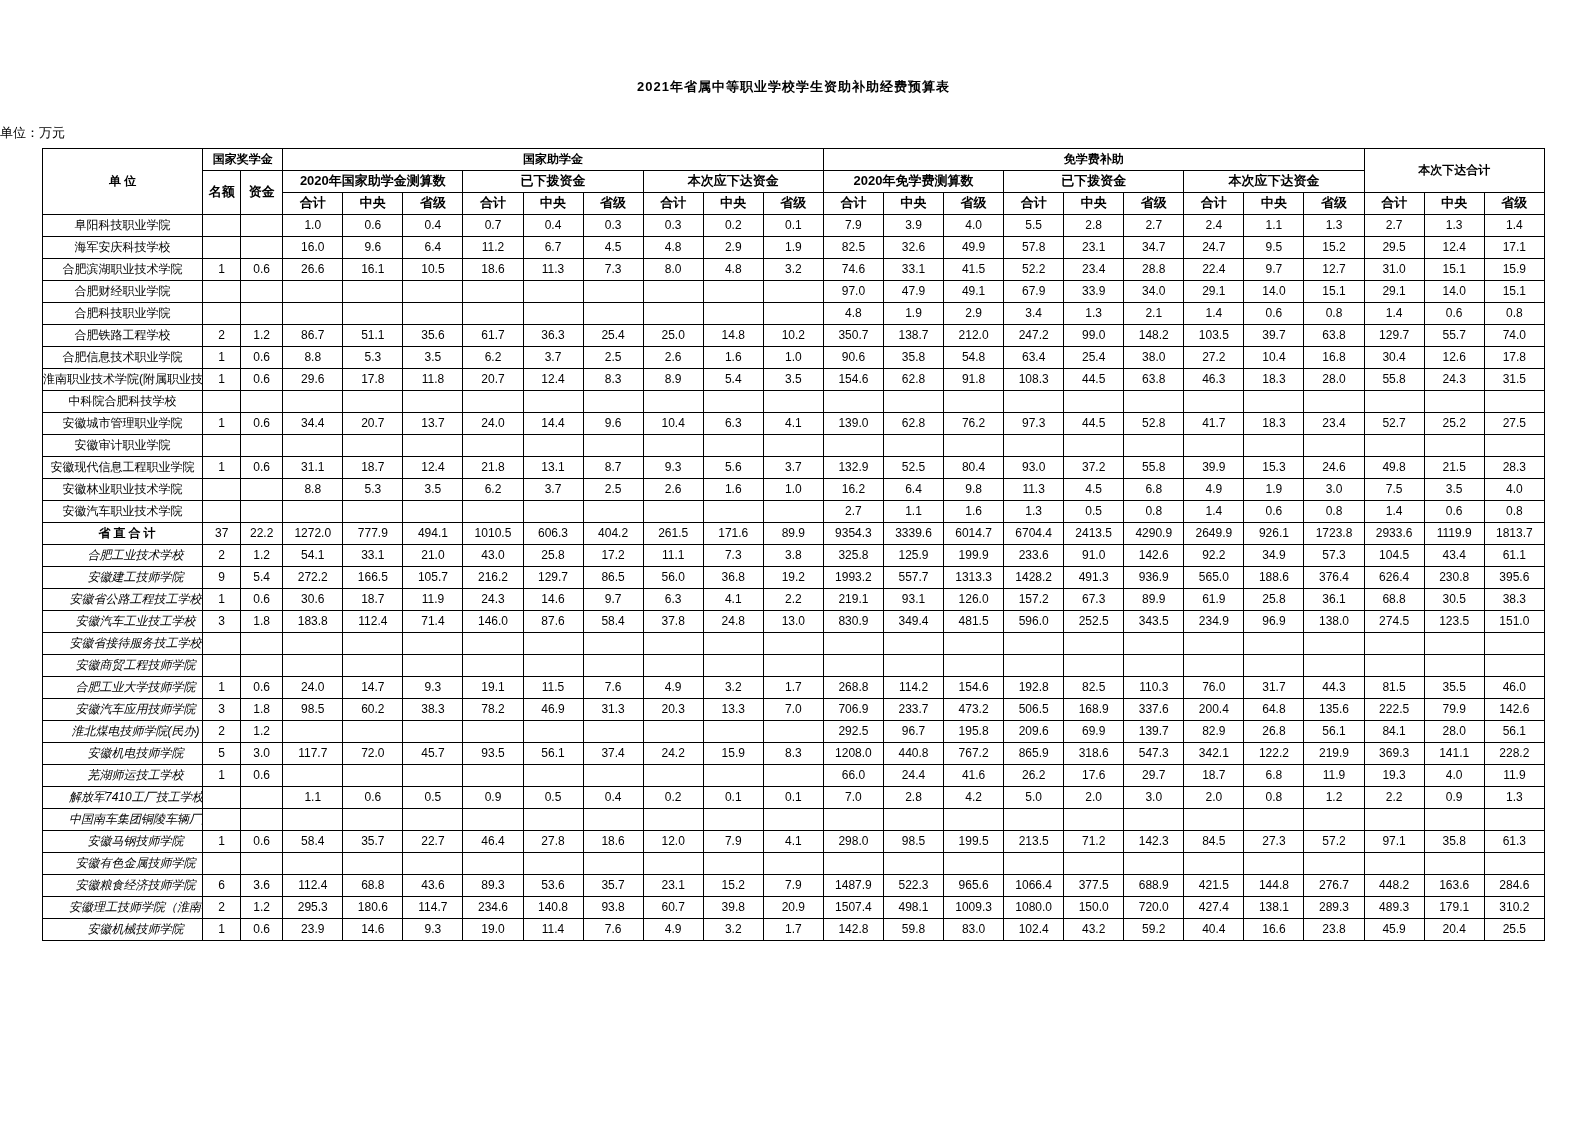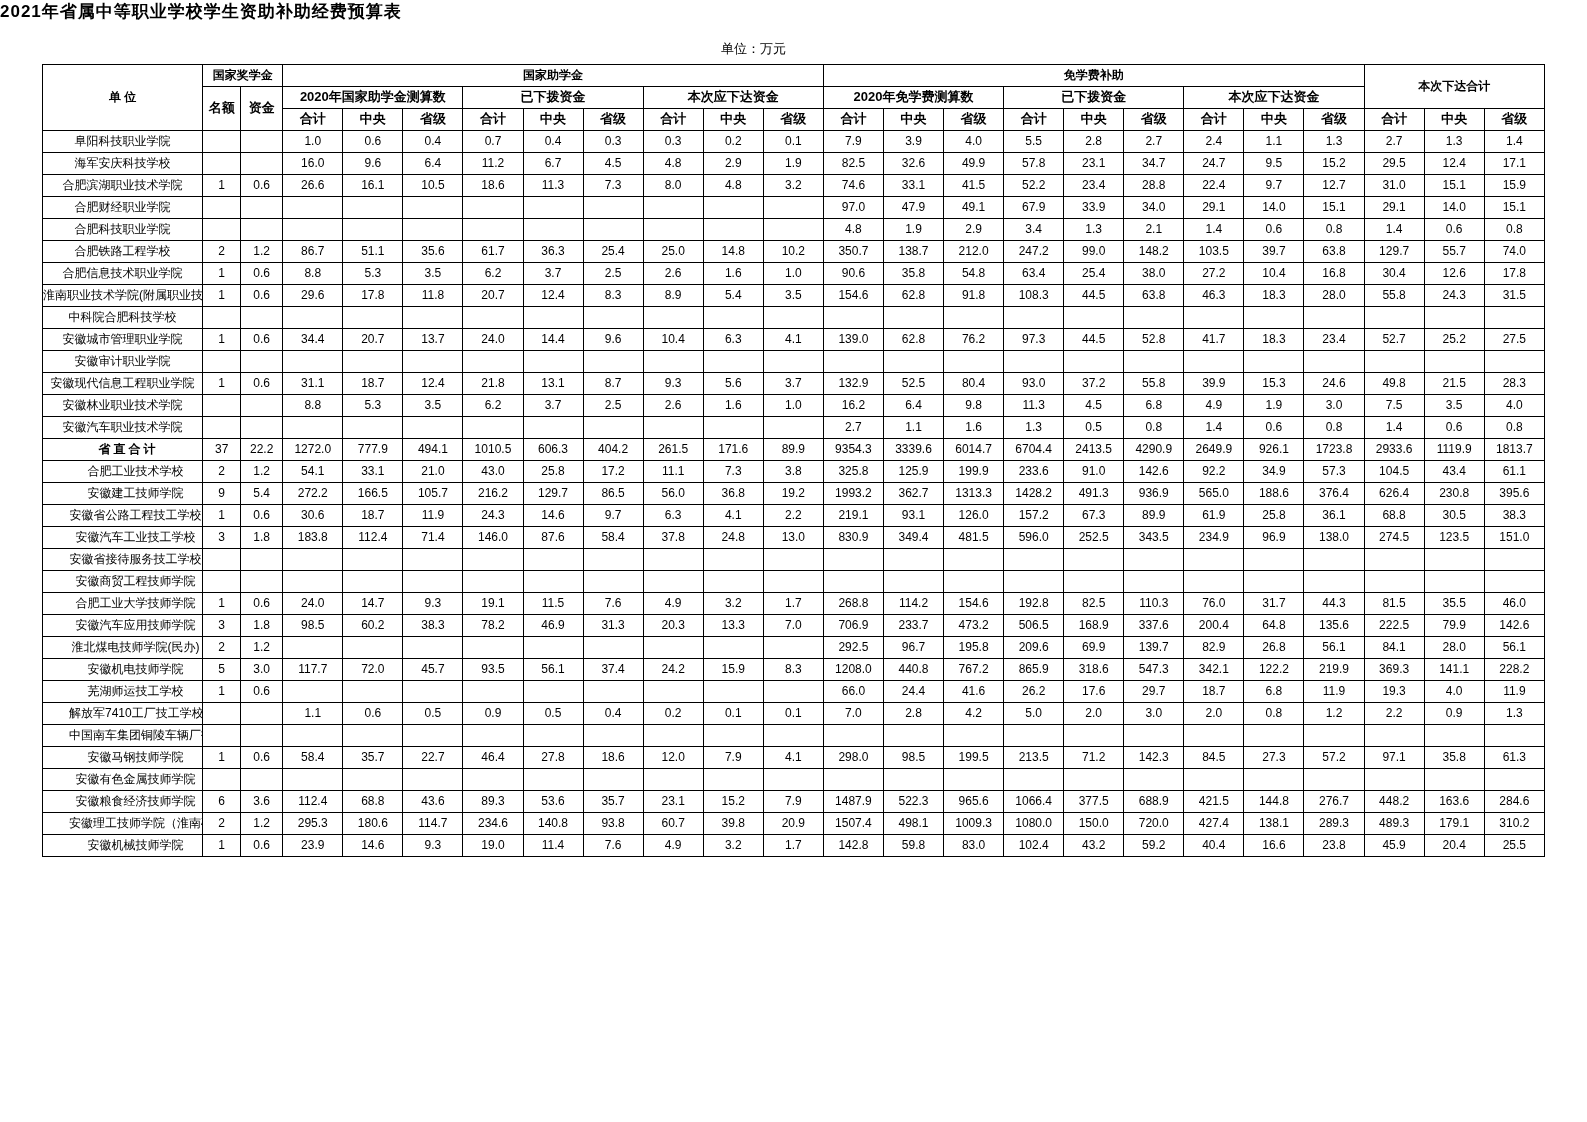--- a/index.html
+++ b/index.html
@@ -16,28 +16,30 @@
     overflow: hidden;
   }
   .page {
     width: 1587px;
     height: 1122px;
     position: relative;
     box-sizing: border-box;
     padding: 0;
   }
   .doc-title {
-    font-size: 17px;
+    text-align: center;
+    font-size: 13px;
     font-weight: bold;
     letter-spacing: 1px;
+    margin-top: 78px;
   }
   .unit-line {
-    text-align: center;
+    text-align: left;
     font-size: 13px;
-    margin-top: 17px;
+    margin-top: 28px;
     margin-right: 80px;
   }
   .table-wrap {
     margin: 6px 42px 0 42px;
   }
   table.budget {
     border-collapse: collapse;
     width: 1503px;
     table-layout: fixed;
     font-size: 11.5px;
@@ -59,21 +61,21 @@
   table.budget thead th.small {
     font-size: 13px;
   }
   td.unit-cell {
     text-align: left;
     padding-left: 6px;
     white-space: normal;
     font-size: 12px;
     line-height: 1.22;
   }
-  td.unit-cell.indent1 { padding-left: 26px; }
+  td.unit-cell.indent1 { padding-left: 26px; font-style: italic; }
   td.unit-cell.center-bold {
     text-align: center;
     font-weight: bold;
     padding-left: 12px;
     letter-spacing: 3px;
   }
   tr.subtotal td {
     font-weight: normal;
   }
   td.num {
@@ -589,21 +591,21 @@
             <td class="num">272.2</td>
             <td class="num">166.5</td>
             <td class="num">105.7</td>
             <td class="num">216.2</td>
             <td class="num">129.7</td>
             <td class="num">86.5</td>
             <td class="num">56.0</td>
             <td class="num">36.8</td>
             <td class="num">19.2</td>
             <td class="num">1993.2</td>
-            <td class="num">362.7</td>
+            <td class="num">557.7</td>
             <td class="num">1313.3</td>
             <td class="num">1428.2</td>
             <td class="num">491.3</td>
             <td class="num">936.9</td>
             <td class="num">565.0</td>
             <td class="num">188.6</td>
             <td class="num">376.4</td>
             <td class="num">626.4</td>
             <td class="num">230.8</td>
             <td class="num">395.6</td>

